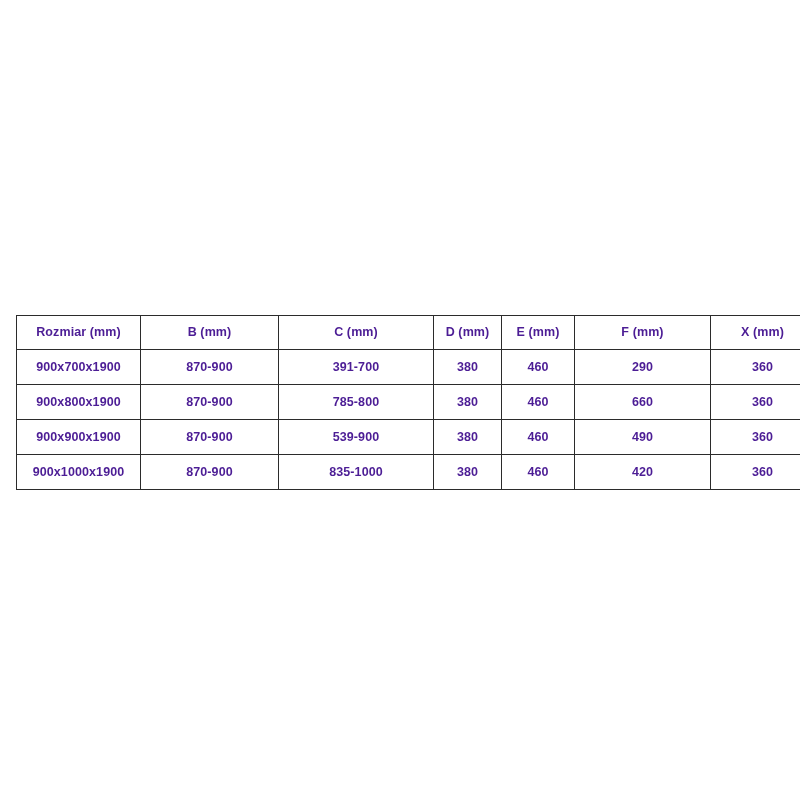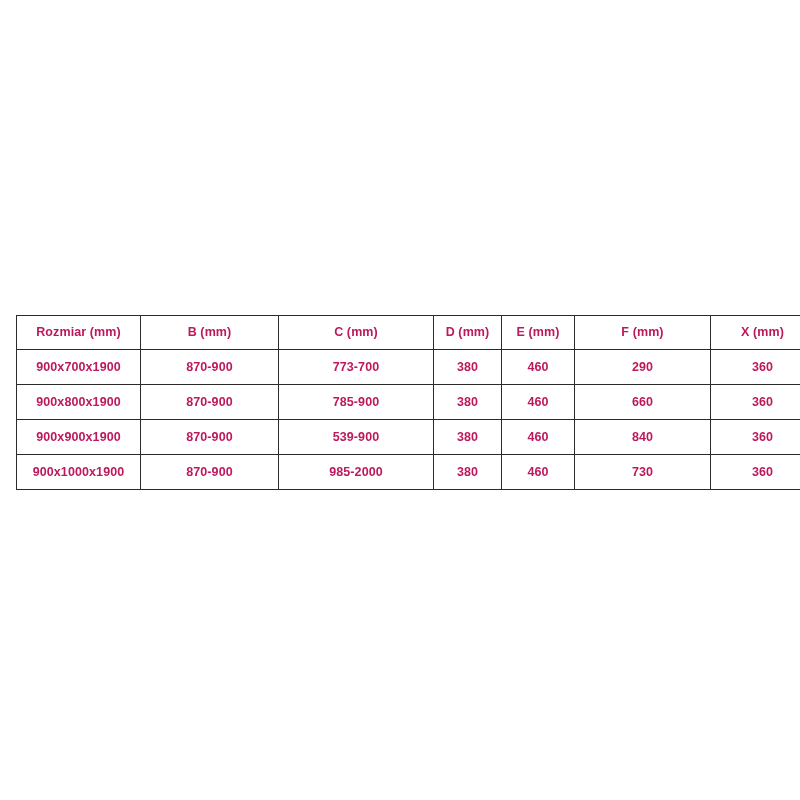--- a/index.html
+++ b/index.html
@@ -33,21 +33,21 @@
     width: 768px;
     table-layout: fixed;
   }
   table.dim-table td,
   table.dim-table th {
     border: 1px solid #2b2b2b;
     text-align: center;
     vertical-align: middle;
     font-size: 12.5px;
     font-weight: bold;
-    color: #be185d;
+    color: #4c1d95;
     padding: 0;
     height: 34px;
     line-height: 34px;
     white-space: nowrap;
     letter-spacing: 0.1px;
   }
   table.dim-table thead th {
     height: 33px;
     line-height: 33px;
     font-size: 12.5px;
@@ -84,49 +84,49 @@
           <th>D (mm)</th>
           <th>E (mm)</th>
           <th>F (mm)</th>
           <th>X (mm)</th>
         </tr>
       </thead>
       <tbody>
         <tr>
           <td>900x700x1900</td>
           <td>870-900</td>
-          <td>773-700</td>
+          <td>391-700</td>
           <td>380</td>
           <td>460</td>
           <td>290</td>
           <td>360</td>
         </tr>
         <tr>
           <td>900x800x1900</td>
           <td>870-900</td>
-          <td>785-900</td>
+          <td>785-800</td>
           <td>380</td>
           <td>460</td>
           <td>660</td>
           <td>360</td>
         </tr>
         <tr>
           <td>900x900x1900</td>
           <td>870-900</td>
           <td>539-900</td>
           <td>380</td>
           <td>460</td>
-          <td>840</td>
+          <td>490</td>
           <td>360</td>
         </tr>
         <tr>
           <td>900x1000x1900</td>
           <td>870-900</td>
-          <td>985-2000</td>
+          <td>835-1000</td>
           <td>380</td>
           <td>460</td>
-          <td>730</td>
+          <td>420</td>
           <td>360</td>
         </tr>
       </tbody>
     </table>
   </div>
 </div>
 
 </body></html>

